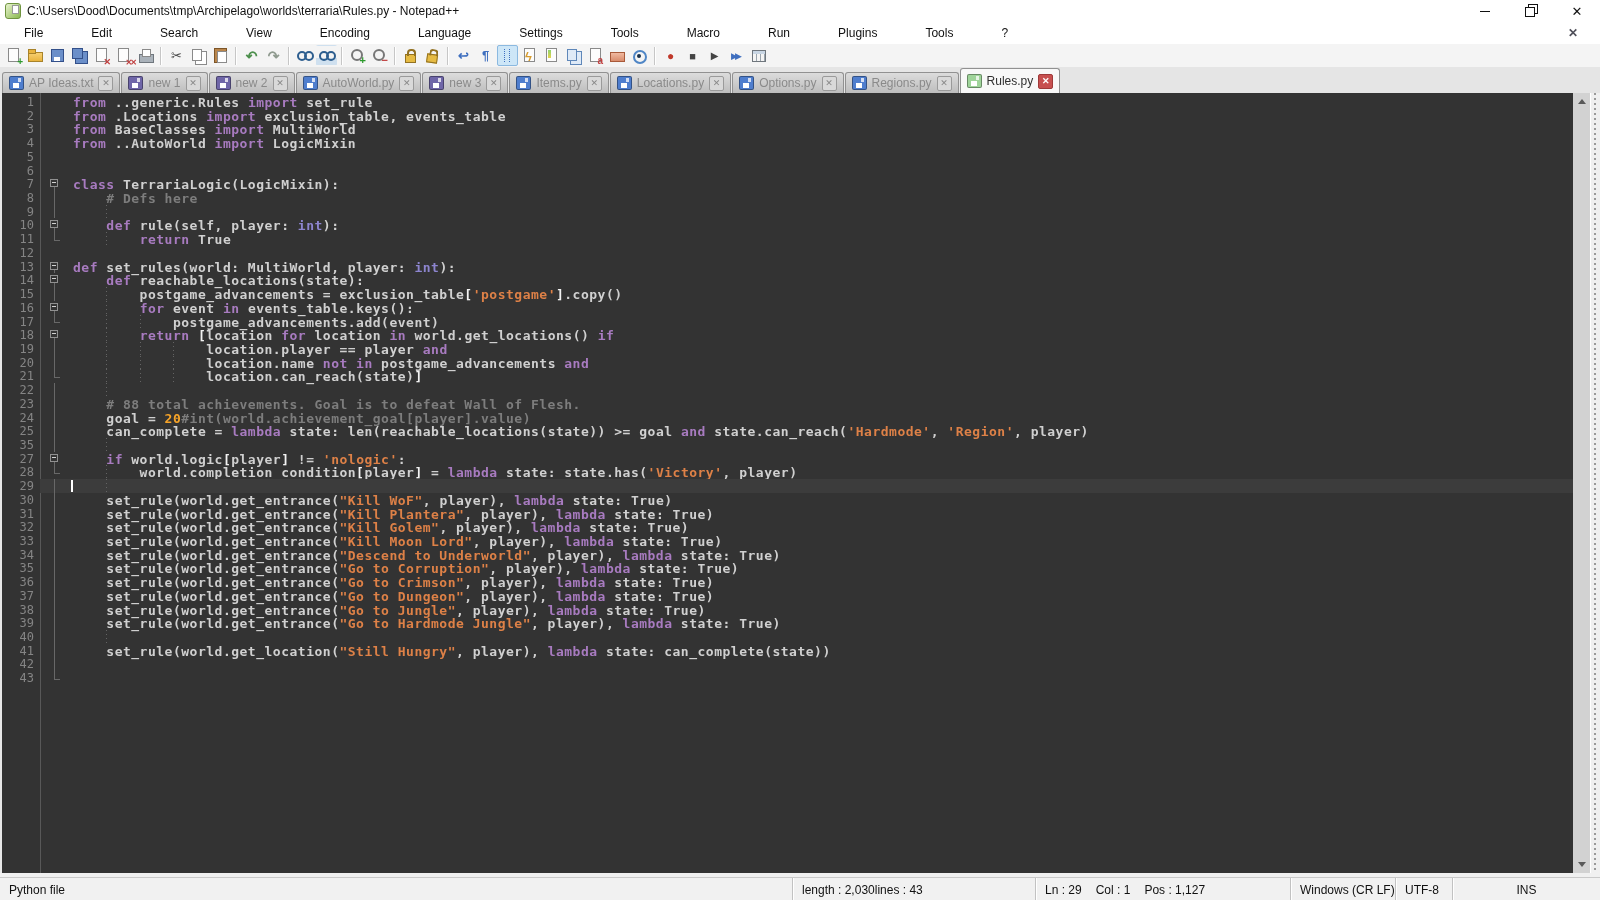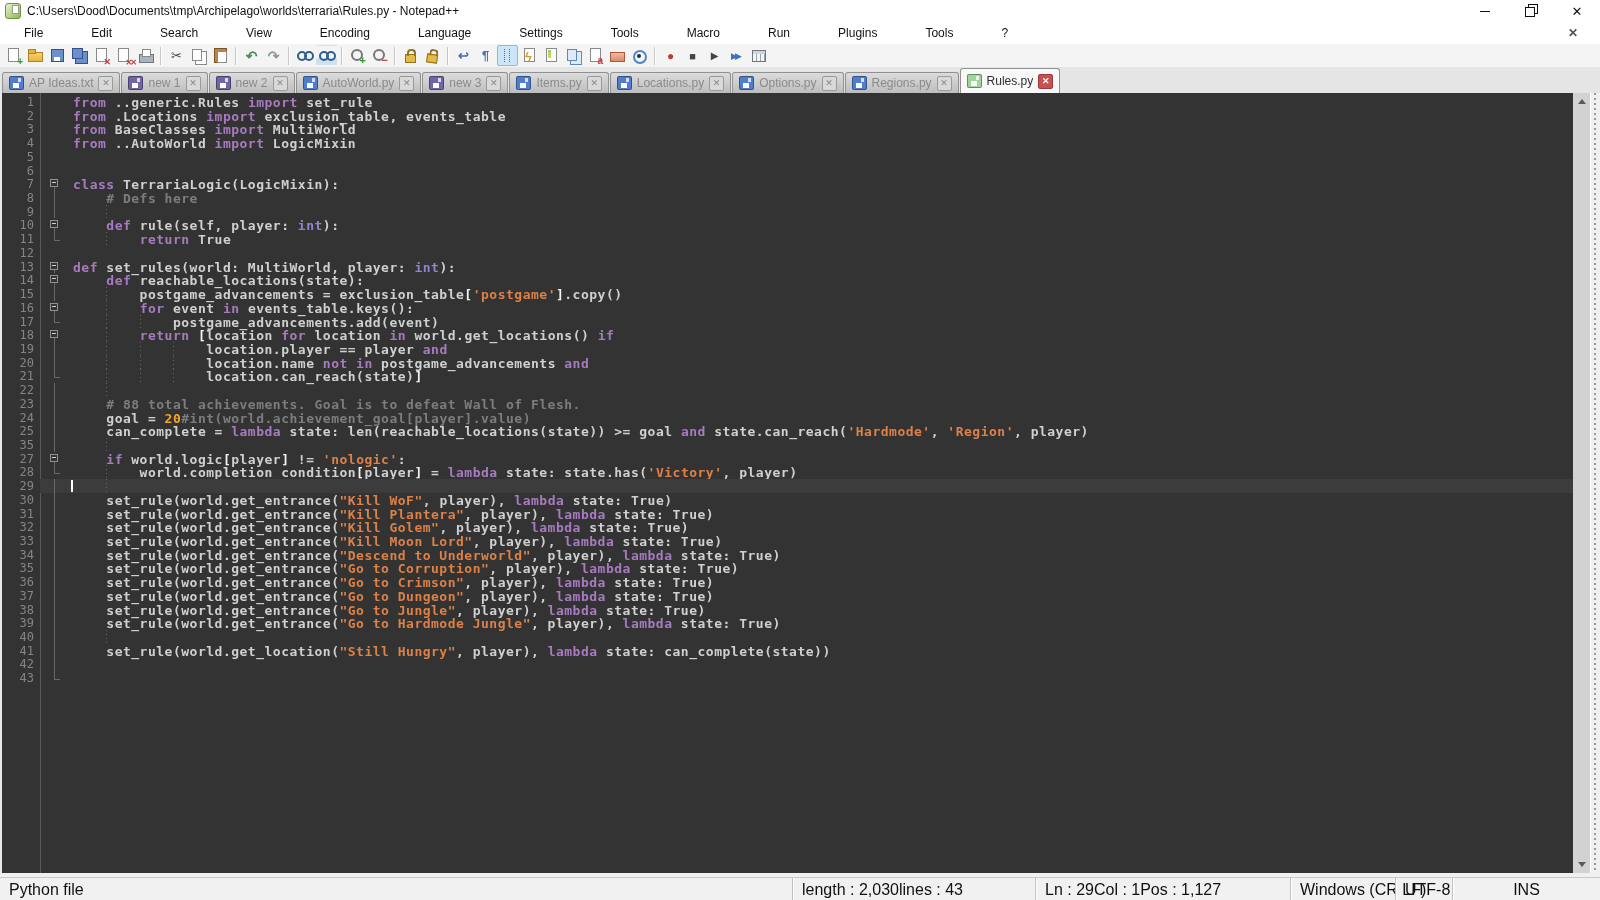--- a/index.html
+++ b/index.html
@@ -113,24 +113,24 @@
   .sb-up{top:0}.sb-down{bottom:0}
   .sb-up::before{content:"";border-left:4px solid transparent;border-right:4px solid transparent;border-bottom:5px solid #5a5a5a}
   .sb-down::before{content:"";border-left:4px solid transparent;border-right:4px solid transparent;border-top:5px solid #5a5a5a}
   .right-frame{position:absolute;top:93px;left:1590px;width:10px;height:780px;background:#f0f0f0;
                border-left:1px solid #fff}
   .right-frame::before{content:"";position:absolute;left:3px;top:0;bottom:0;width:2px;
                background:repeating-linear-gradient(to bottom,#9a9a9a 0 2px,transparent 2px 5px)}
   .bottom-strip{position:absolute;top:873px;left:0;right:0;height:4px;background:#f0f0f0}
   
   .statusbar{position:absolute;top:877px;left:0;right:0;height:23px;background:#f1f1f1;border-top:1px solid #c9c9c9;
-             display:flex;align-items:center;font-size:16px;color:#111}
+             display:flex;align-items:center;font-size:12px;color:#111}
   .sb-sec{height:100%;display:flex;align-items:center;padding:0 9px;border-left:1px solid #c2c2c2;box-shadow:inset 1px 0 0 #fff;box-sizing:border-box;white-space:nowrap}
   .sb-doc{flex:1;border-left:none;box-shadow:none}
-  .sb-len{width:243px;gap:0}.sb-pos{width:255px;}.sb-eol{width:105px}.sb-enc{width:57px}
+  .sb-len{width:243px;gap:0}.sb-pos{width:255px;gap:14px}.sb-eol{width:105px}.sb-enc{width:57px}
   .sb-ins{width:148px;justify-content:center}
 </style>
 </head>
 <body>
 
 <div class="titlebar">
   <span class="np-icon"></span>
   <span>C:\Users\Dood\Documents\tmp\Archipelago\worlds\terraria\Rules.py - Notepad++</span>
   <span class="win-controls">
     <span class="wbtn wmin"></span>

